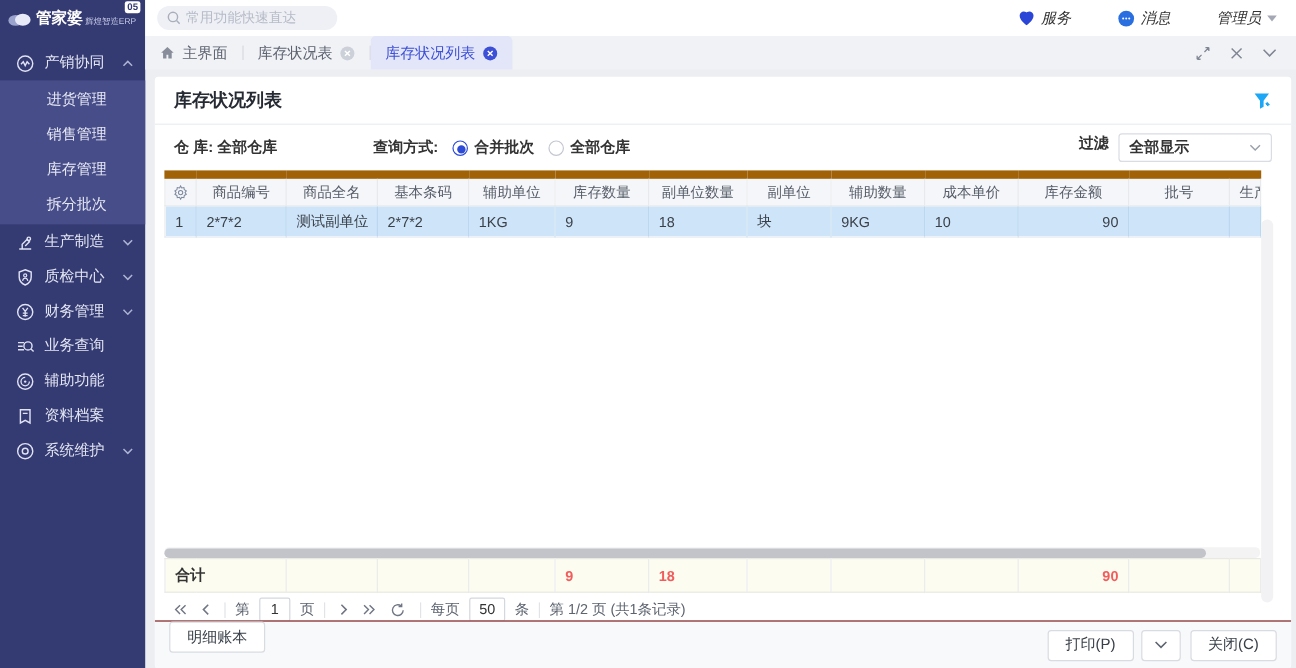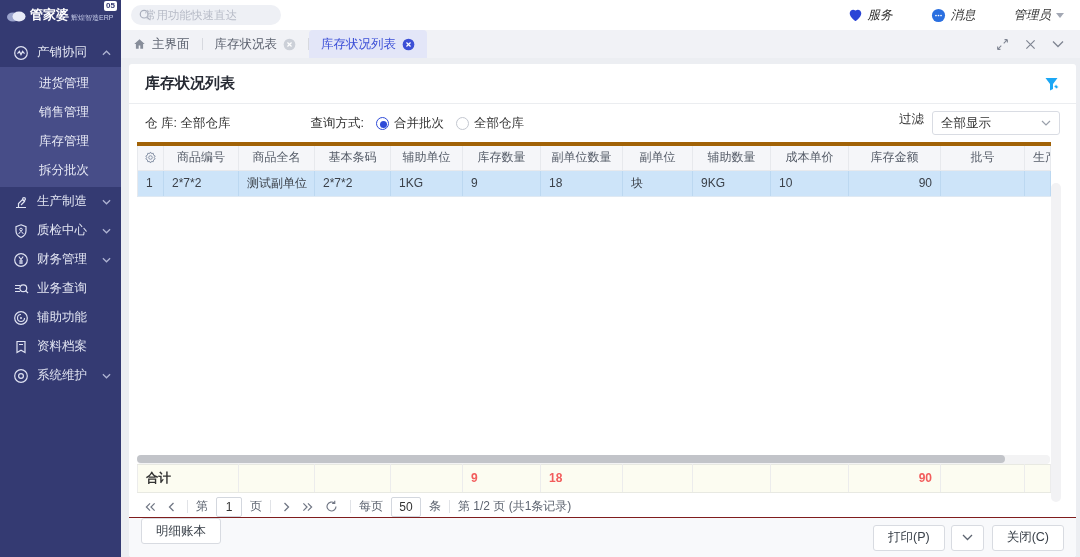--- a/index.html
+++ b/index.html
@@ -22,21 +22,21 @@
   .side-item .s-ico { width:16px; height:16px; flex:0 0 16px; }
   .side-item .lbl { flex:1; margin-left:8px; white-space:nowrap; }
   .side-item .chev { width:9px; height:6px; }
   .submenu { background:#474d88; padding:2px 2px; }
   .sub-item { height:29px; display:flex; align-items:center; padding-left:37px; color:#e6e8f4; font-size:12.5px; cursor:pointer; white-space:nowrap; }
 
   
   .top { position:absolute; left:121px; top:0; width:959px; height:30px; background:#fff; display:flex; align-items:center; }
   .search-pill { position:relative; margin-left:10px; width:150px; height:20px; background:#eef0f5; border-radius:10px; }
   .search-pill svg { position:absolute; left:8px; top:4px; }
-  .search-pill input { position:absolute; left:14px; top:0; width:120px; height:20px; border:none; background:transparent; outline:none; font-size:11.5px; color:#666; font-family:inherit; }
+  .search-pill input { position:absolute; left:24px; top:0; width:120px; height:20px; border:none; background:transparent; outline:none; font-size:11.5px; color:#666; font-family:inherit; }
   .search-pill input::placeholder { color:#b7bbc7; }
   .top-right { margin-left:auto; display:flex; align-items:center; padding-right:16px;font-style:italic; }
   .top-act { display:flex; align-items:center; font-size:12.5px; color:#333; cursor:pointer; margin-left:38px; }
   .top-act svg { margin-right:5px; }
   .user-caret { width:0; height:0; border-left:4px solid transparent; border-right:4px solid transparent; border-top:5px solid #a3a8b4; margin-left:5px; }
 
   
   .tabbar { position:absolute; left:121px; top:30px; width:959px; height:28px; background:#f1f2f6; display:flex; align-items:center; }
   .tab { display:flex; align-items:center; height:28px; padding:0 12px; color:#5d6370; font-size:12.5px; cursor:pointer; }
   .tab svg { margin-left:6px; }
@@ -44,34 +44,34 @@
   .tab-sep { width:1px; height:12px; background:#d7d9df; }
   .tab.active { background:#e3e6f8; color:#3c4fd6; border-radius:4px 4px 0 0; }
   .win-ctrl { margin-left:auto; display:flex; align-items:center; padding-right:16px; }
   .win-ctrl .wbtn { margin-left:16px; cursor:pointer; }
 
   
   .panel { position:absolute; left:129px; top:64px; width:947px; height:493px; background:#fff; border-radius:3px; overflow:hidden; }
   .p-title { height:40px; border-bottom:1px solid #ebedf0; display:flex; align-items:center; padding:0 16px; }
   .p-title .t { font-size:15px; font-weight:bold; color:#262a33; }
   .p-title .funnel { margin-left:auto; cursor:pointer; }
-  .p-filter { height:38px; display:flex; align-items:center; padding:0 16px; font-size:12.5px; color:#333; }
+  .p-filter { height:38px; display:flex; align-items:center; padding:0 16px; font-size:12.5px; color:#333;font-weight:bold; }
   .f-group { display:flex; align-items:center; }
   .qmode { margin-left:80px; }
   .radio { width:13px; height:13px; border-radius:50%; border:1px solid #c3c7d0; background:#fff; display:inline-block; margin:0 5px 0 12px; position:relative; vertical-align:-2px; cursor:pointer; }
   .radio.sel { border-color:#2e4bd8; }
   .radio.sel::after { content:''; position:absolute; left:3px; top:3px; width:7px; height:7px; border-radius:50%; background:#2e4bd8; }
   .f-right { margin-left:auto; display:flex; align-items:flex-start; }
   .f-select { width:128px; height:24px; border:1px solid #d9dce3; border-radius:3px; margin-left:8px; display:flex; align-items:center; padding:0 8px; color:#333; cursor:pointer; }
   .f-select svg { margin-left:auto; }
 
   
   .table-wrap { margin-left:8px; width:913px; }
   table { border-collapse:collapse; table-layout:fixed; width:913px; font-size:12px; }
-  thead th { background:#f5f6f9; height:26px; font-weight:normal; color:#555c68; border-top:4px solid #a16207; border-bottom:1px solid #e7e9ed; border-right:1px solid #e7e9ed; text-align:center; overflow:hidden; white-space:nowrap; cursor:pointer; }
+  thead th { background:#f5f6f9; height:26px; font-weight:normal; color:#555c68; border-top:7px solid #a16207; border-bottom:1px solid #e7e9ed; border-right:1px solid #e7e9ed; text-align:center; overflow:hidden; white-space:nowrap; cursor:pointer; }
   thead th:first-child { border-left:1px solid #e7e9ed; }
   tbody td { height:26px; padding:0 8px; color:#3b4048; background:#cde4f9; border-bottom:1px solid #dfe9f3; border-right:1px solid #bcd8f1; overflow:hidden; white-space:nowrap; text-align:left; }
   tbody td:first-child { border-left:1px solid #e7e9ed; }
   td.r, th.r { text-align:right; }
   .spacer { height:258px; }
   .hscroll { margin-left:8px; width:913px; height:9px; background:#f3f3f4; border-radius:4px; position:relative; cursor:pointer; }
   .hscroll .thumb { position:absolute; left:0; top:0.5px; width:868px; height:8px; background:#c2c4c9; border-radius:4px; }
   .sum-table td { height:28px; background:#fcfcf1; border-top:1px solid #e8e9e2; border-bottom:1px solid #e8e9e2; border-right:1px solid #ececec; padding:0 8px; overflow:hidden; white-space:nowrap; }
   .sum-table td:first-child { border-left:1px solid #ececec; }
   .sum-label { font-weight:bold; color:#333; font-size:12.5px; }

